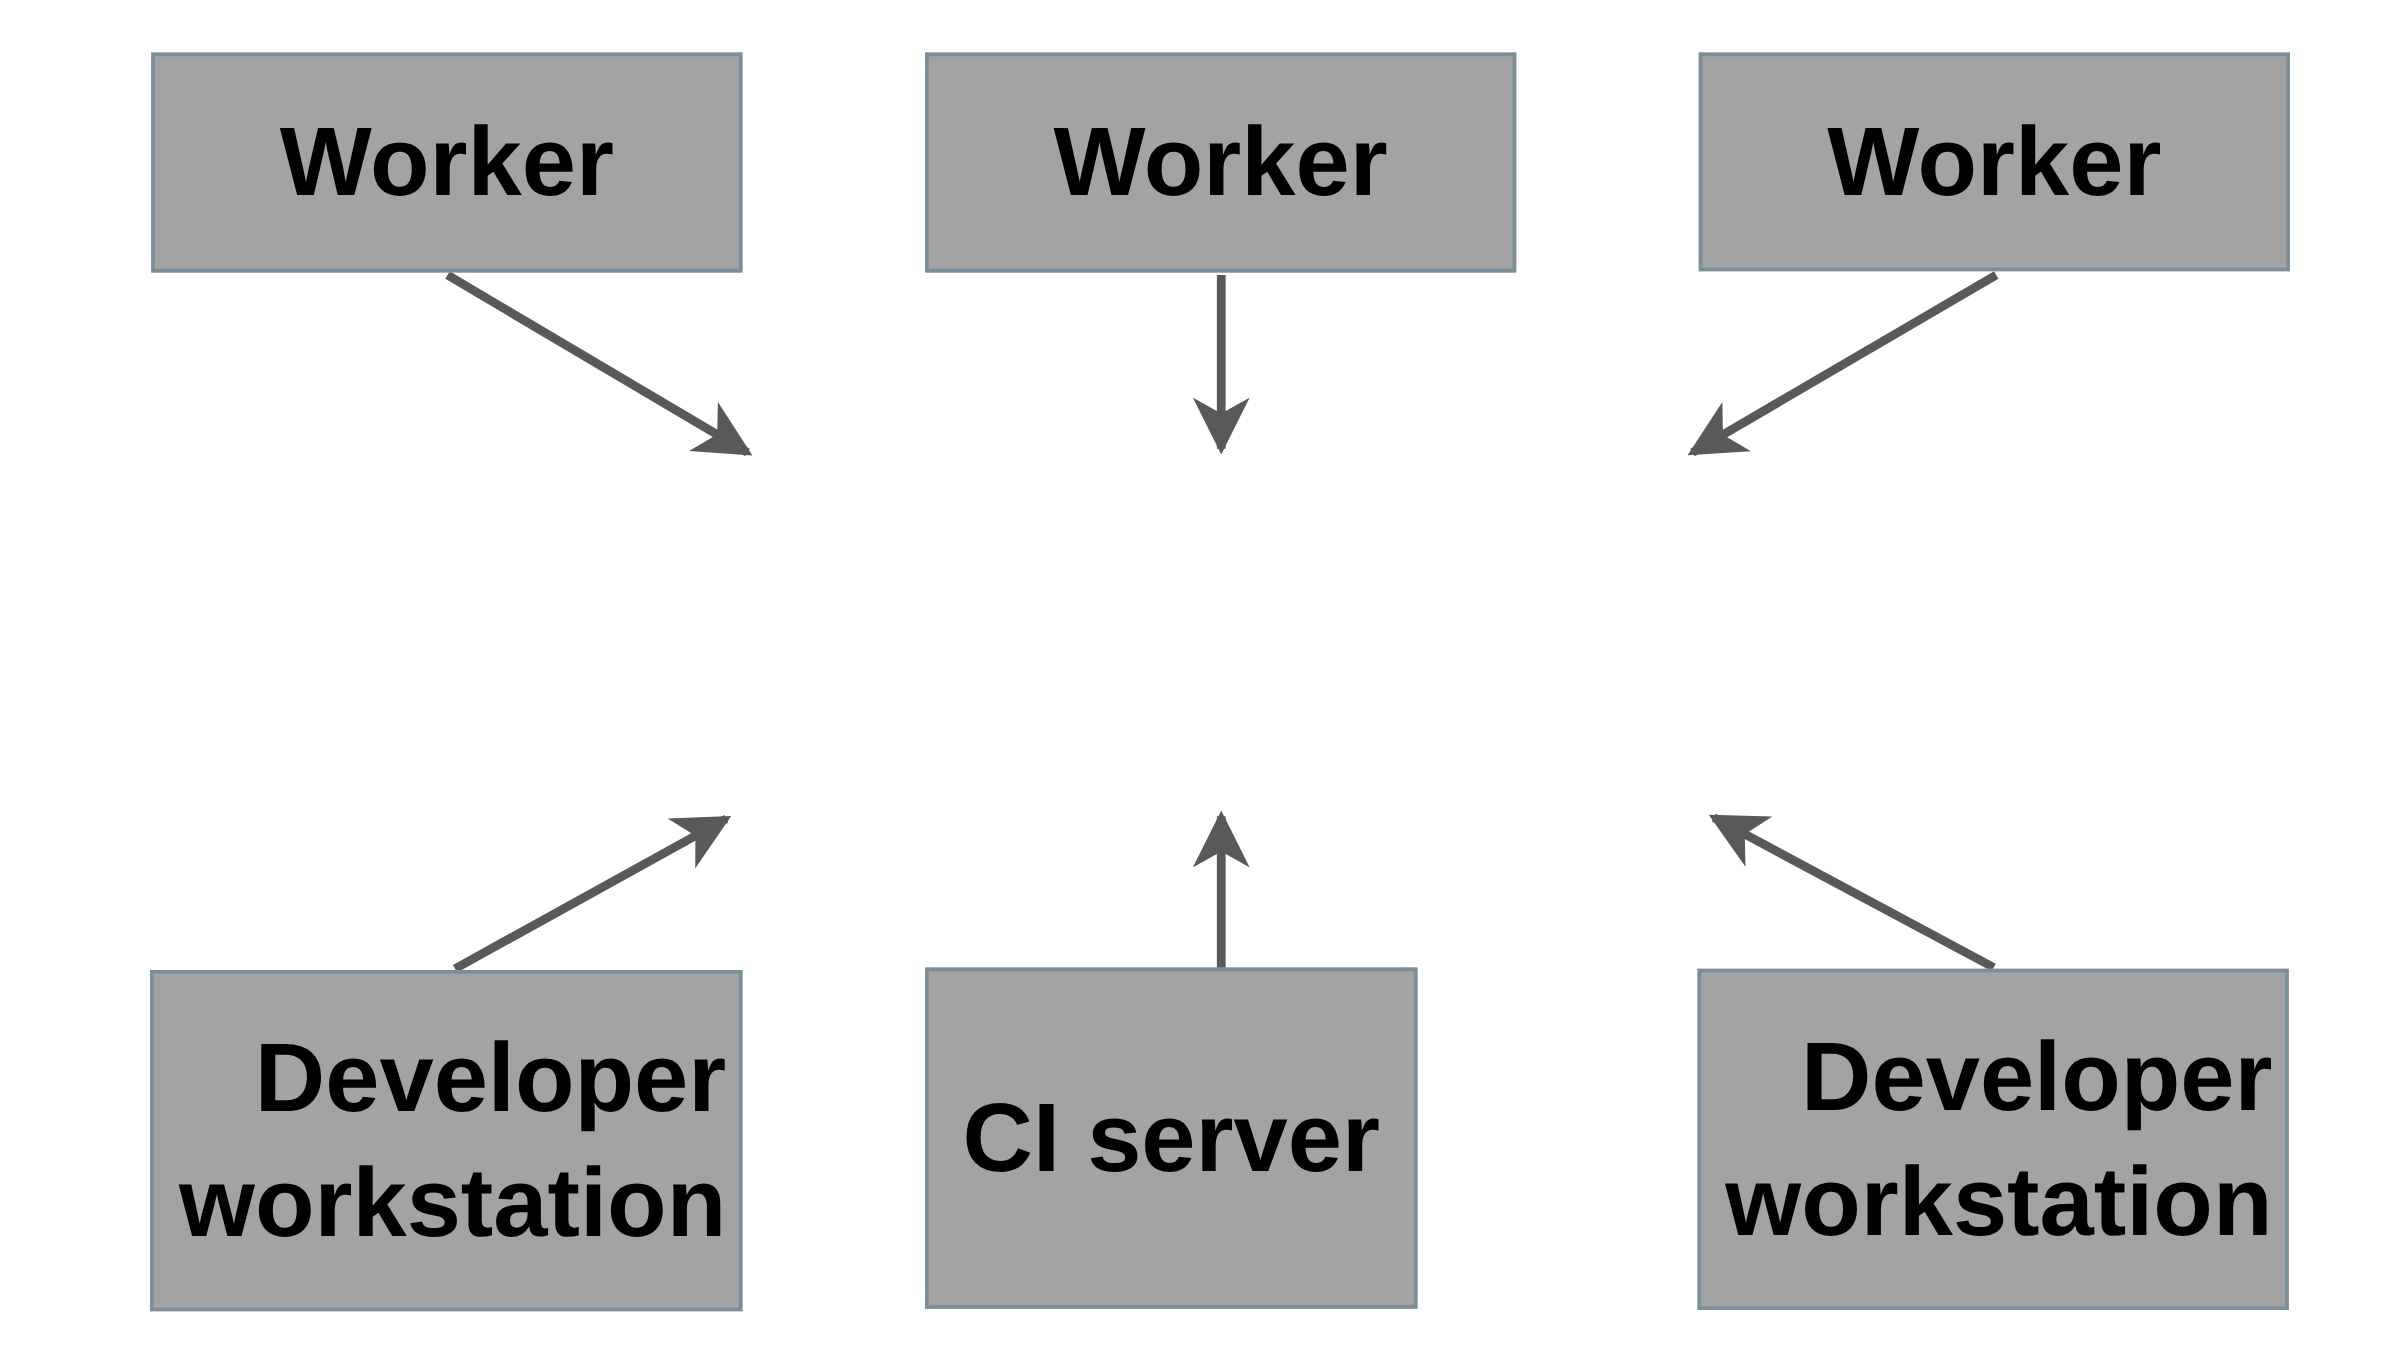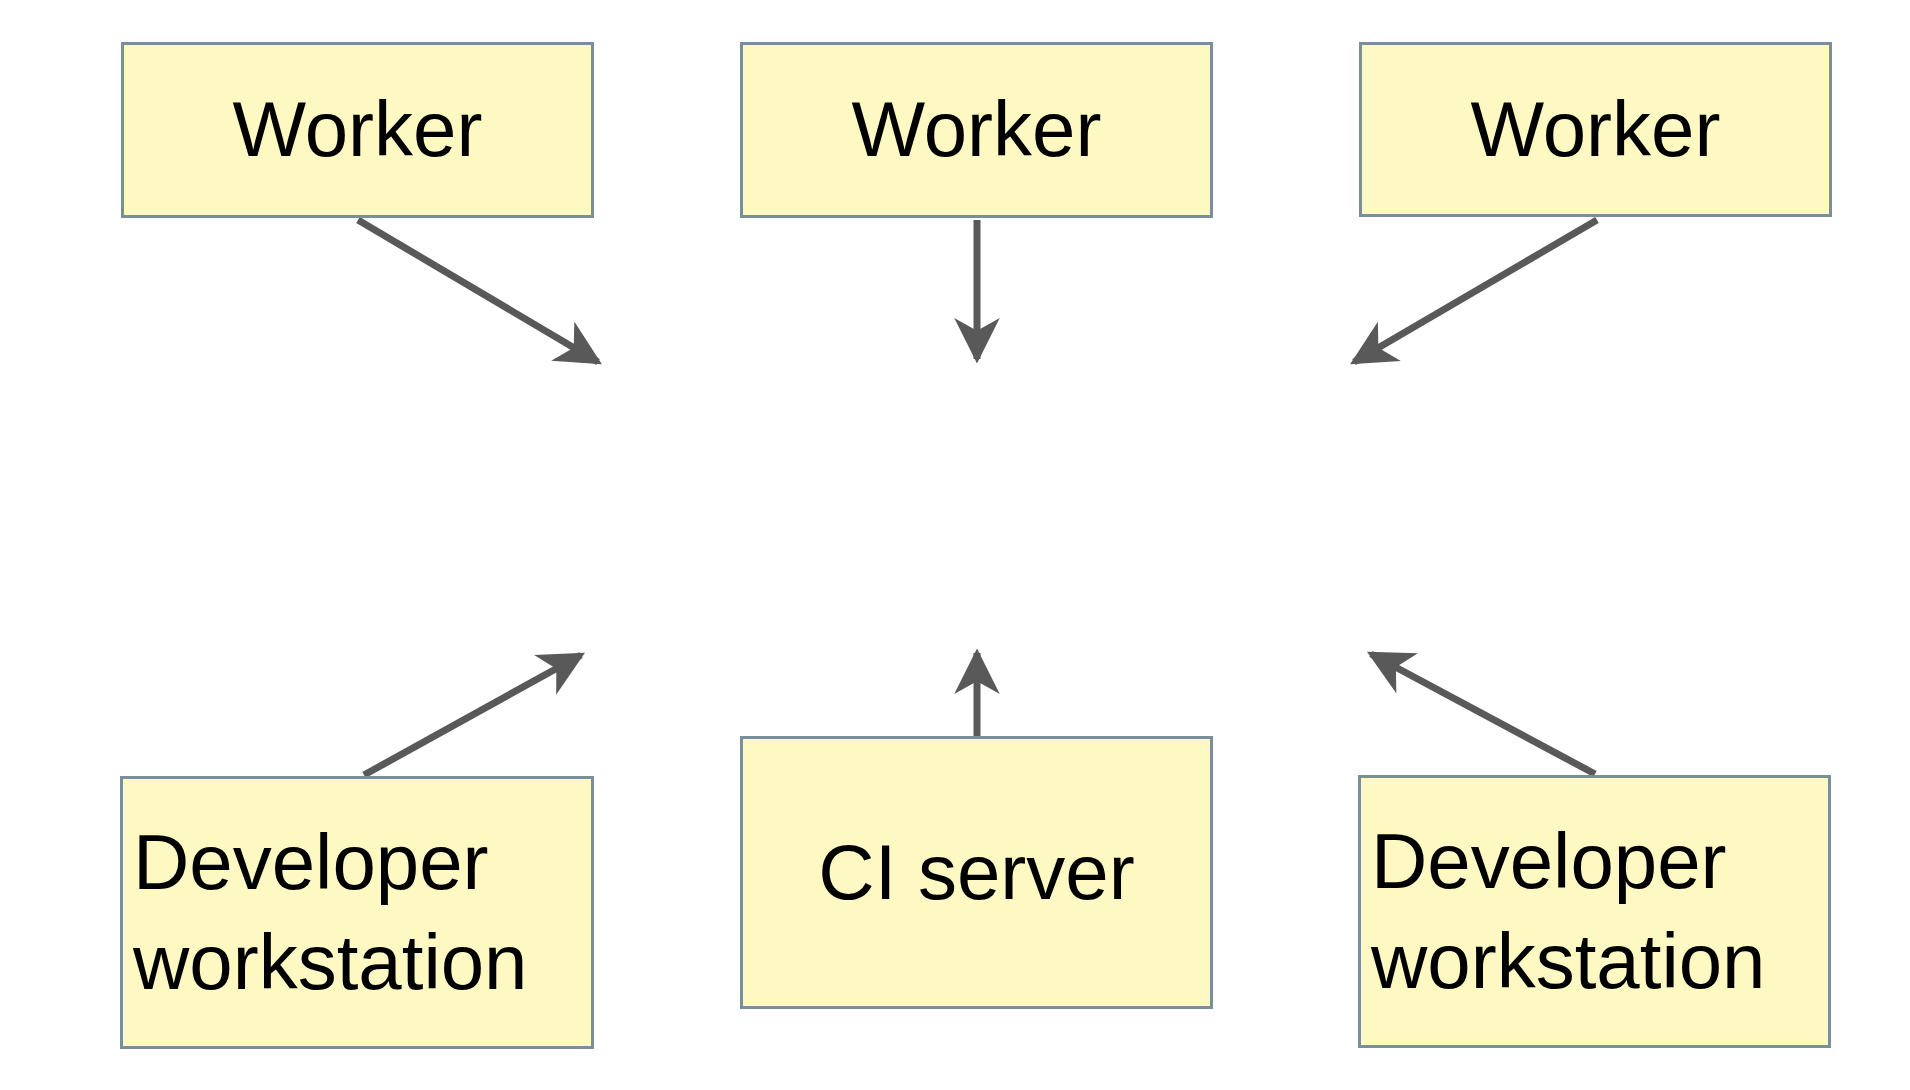--- a/index.html
+++ b/index.html
@@ -15,40 +15,40 @@
     background: #ffffff;
   }
   .edges {
     position: absolute;
     left: 0; top: 0;
     width: 1910px; height: 1090px;
     pointer-events: none;
   }
   .node {
     position: absolute;
-    background: #fef9c3;
+    background: #a3a3a3;
     border: 3px solid #7b8f9b;
     display: flex;
     align-items: center;
     justify-content: center;
-    text-align: left;
+    text-align: right;
     color: #000000;
     font-size: 78px;
     line-height: 1.27;
-    font-weight: 400;
+    font-weight: 700;
   }
   .node .label { display: block; padding: 0 10px; }
 
   
   #n-worker-left   { left: 121px;  top: 42px;  width: 473px; height: 176px; }
   #n-worker-center { left: 740px;  top: 42px;  width: 473px; height: 176px; }
   #n-worker-right  { left: 1359px; top: 42px;  width: 473px; height: 175px; }
   #n-build-master  { left: 593px;  top: 369px; width: 765px; height: 274px; }
   #n-dev-left      { left: 120px;  top: 776px; width: 474px; height: 273px; }
-  #n-ci-server     { left: 740px;  top: 736px; width: 473px; height: 273px; }
+  #n-ci-server     { left: 740px;  top: 774px; width: 394px; height: 273px; }
   #n-dev-right     { left: 1358px; top: 775px; width: 473px; height: 273px; }
 </style>
 </head>
 <body>
 
 <div class="canvas">
 
   <svg class="edges" viewBox="0 0 1910 1090" xmlns="http://www.w3.org/2000/svg">
     <defs>
       <marker id="arrowhead" viewBox="0 0 10 10" refX="9" refY="5" markerWidth="6.5" markerHeight="6.5" orient="auto-start-reverse" markerUnits="strokeWidth">

